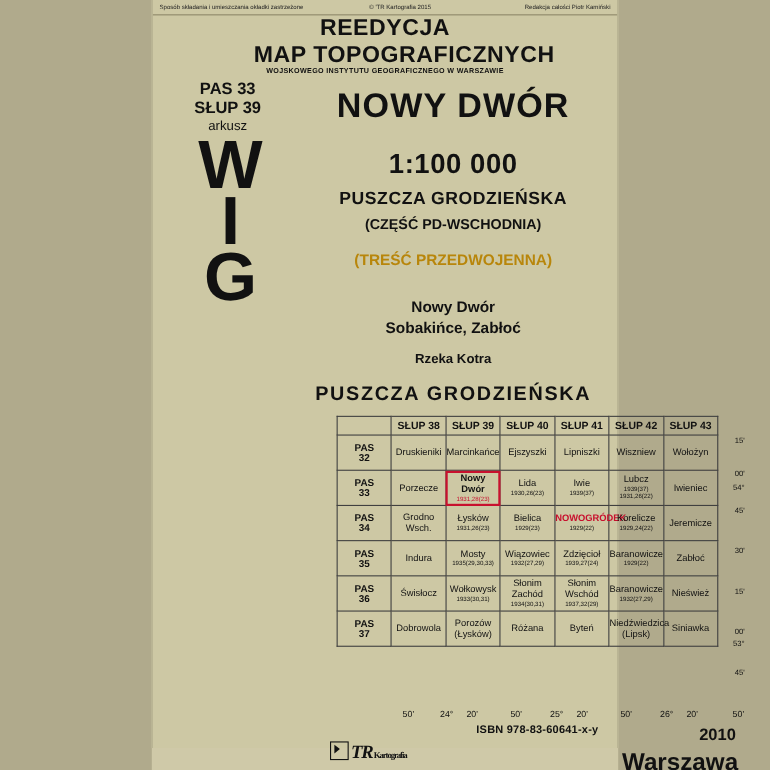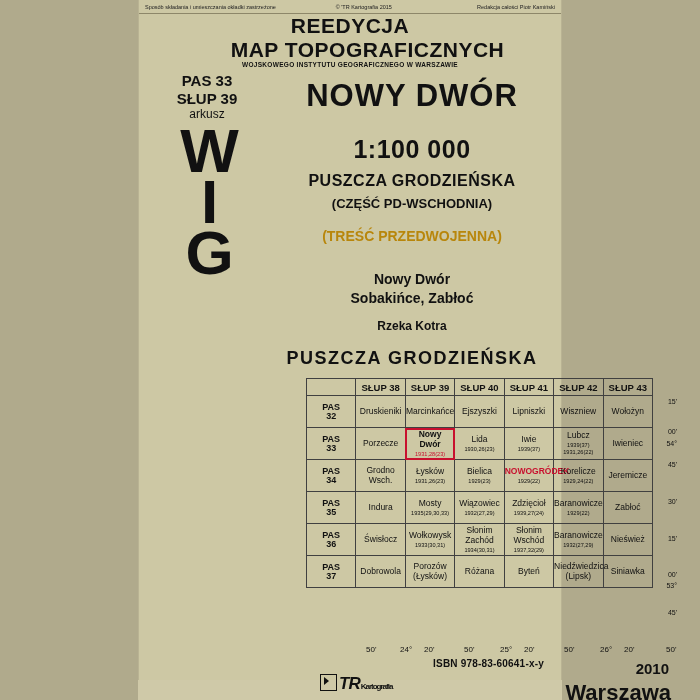--- a/index.html
+++ b/index.html
@@ -137,23 +137,24 @@
   .bottom-line{
     position:absolute;left:157px;top:658px;width:385px;
     text-align:center;font-size:10px;font-weight:bold;
   }
   .isbn{letter-spacing:.2px;}
 
   .footer{
     position:absolute;left:157px;top:672px;width:385px;height:28px;
   }
   .logo{
-    position:absolute;left:24px;top:2px;
+    position:absolute;left:4px;top:2px;
     font-size:17px;font-weight:bold;font-style:italic;
     letter-spacing:-1px;
+    font-family:Liberation Serif, serif;
   }
   .logo .sq{
     display:inline-block;width:15px;height:15px;border:1.5px solid #111;
     margin-right:2px;vertical-align:-2px;position:relative;
   }
   .logo .sq:after{
     content:"";position:absolute;left:3px;top:2px;width:0;height:0;
     border-left:5px solid #111;border-top:4px solid transparent;border-bottom:4px solid transparent;
   }
   .kart{font-size:8px;font-style:normal;font-weight:bold;margin-left:1px;}

